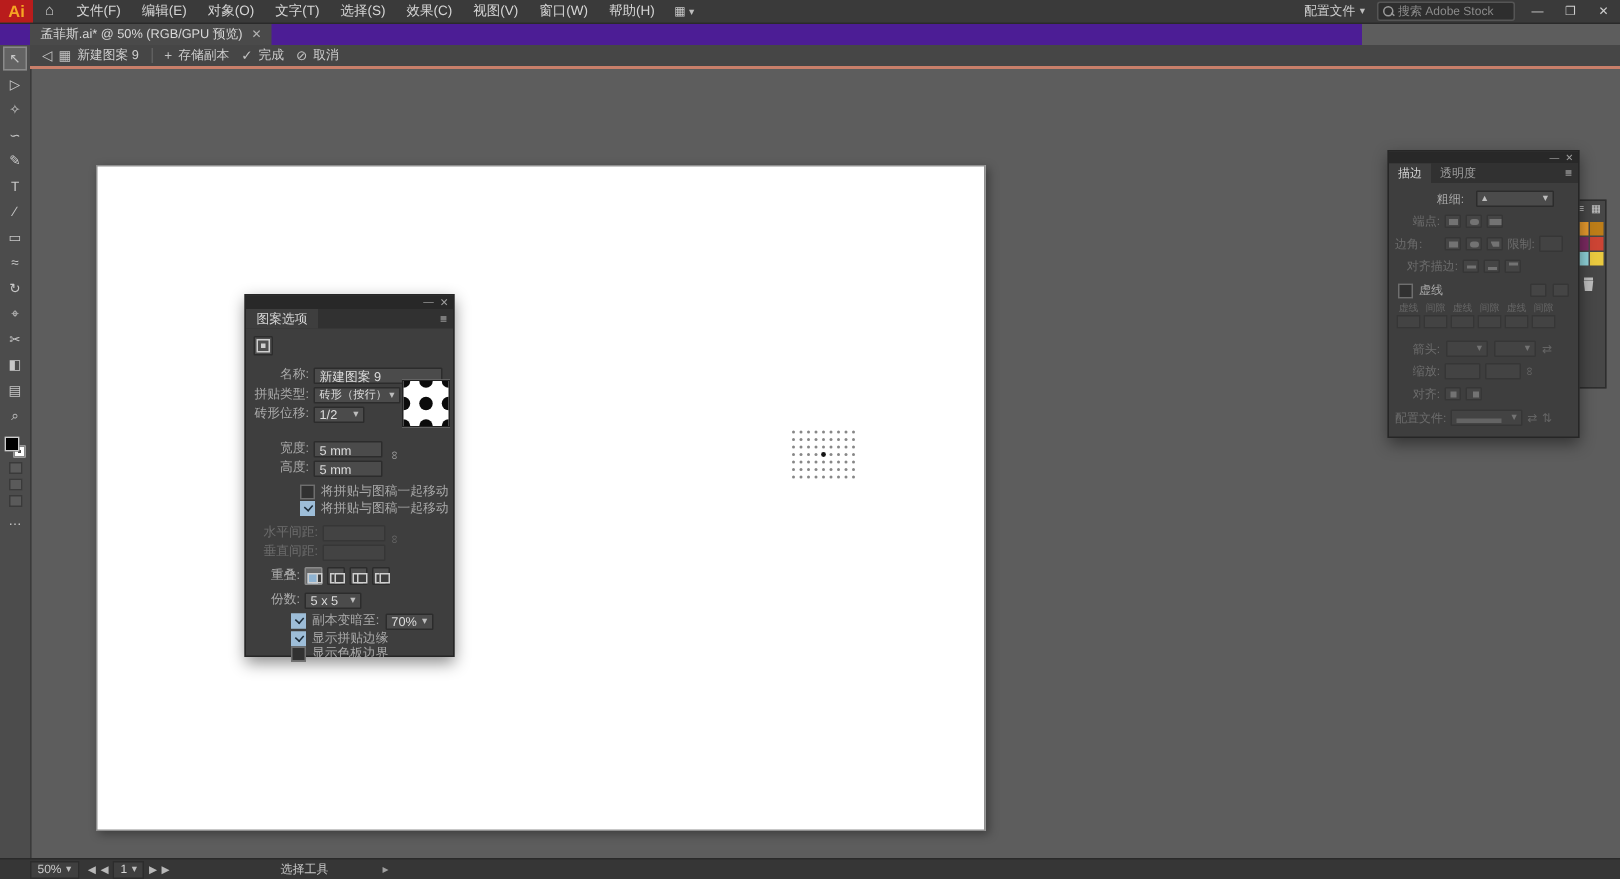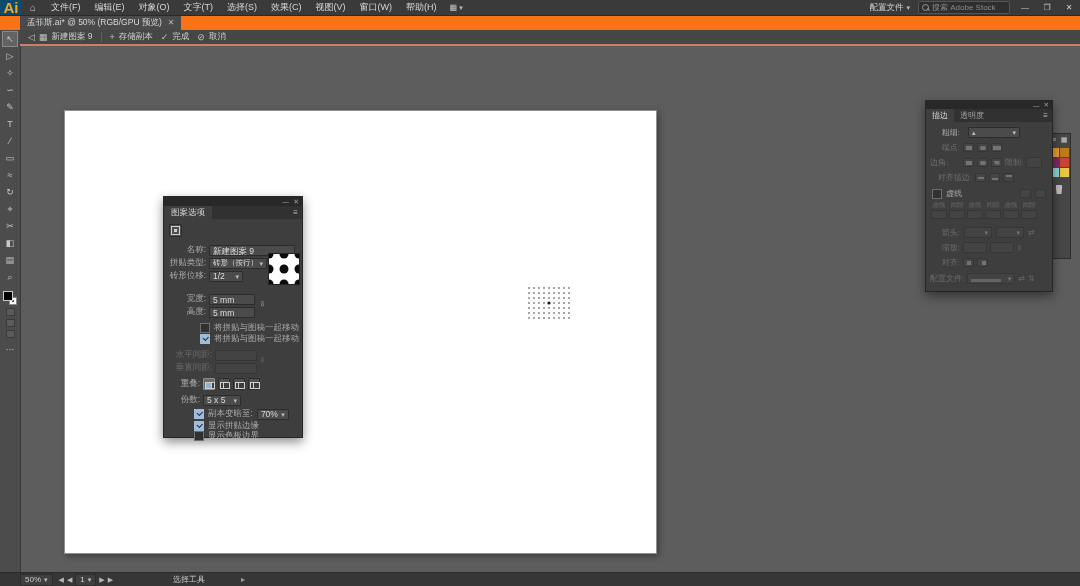--- a/index.html
+++ b/index.html
@@ -19,37 +19,37 @@
   .cb.on{background:#9dbdd8;border-color:#9dbdd8}
   .cb.on::after{content:"";position:absolute;left:1.5px;top:1px;width:4px;height:2.5px;
       border-left:1.5px solid #1c2c3a;border-bottom:1.5px solid #1c2c3a;transform:rotate(-48deg)}
   .ibtn{background:#4f4f4f;border:1px solid #2c2c2c;border-radius:1px;display:inline-flex;
       align-items:center;justify-content:center;box-sizing:border-box}
   .ibtn.sel{background:#6a6a6a;border-color:#8a8a8a}
 
   
   .menubar{position:absolute;left:0;top:0;width:1080px;height:15px;background:#3a3a3a;
       border-bottom:1px solid #2a2a2a;display:flex;align-items:center;z-index:40}
-  .ai-logo{width:22px;height:15px;background:#0c4a6e;color:#f6a623;font-weight:bold;
-      font-size:15px;display:flex;align-items:center;justify-content:center}
+  .ai-logo{width:22px;height:15px;background:#b91c1c;color:#f6a623;font-weight:bold;
+      font-size:11px;display:flex;align-items:center;justify-content:center}
   .home{width:22px;text-align:center;color:#cfcfcf;font-size:10px}
   .menu-item{padding:0 7px;font-size:9px;color:#d6d6d6;line-height:15px;white-space:nowrap}
   .wsicon{margin-left:6px;color:#c9c9c9;font-size:8px}
   .mb-right{margin-left:auto;display:flex;align-items:center;gap:8px;padding-right:4px}
   .workspace{font-size:8.5px;color:#d0d0d0;display:flex;gap:3px;align-items:center}
   .searchbox{width:84px;height:11px;background:#2e2e2e;border:1px solid #555;border-radius:2px;
       display:flex;align-items:center;gap:3px;padding:0 3px}
   .mag{width:5px;height:5px;border:1px solid #9a9a9a;border-radius:50%;position:relative;flex:0 0 auto}
   .mag::after{content:"";position:absolute;left:4px;top:4px;width:3px;height:1px;background:#9a9a9a;
       transform:rotate(45deg)}
   .search-ph{color:#8b8b8b;font-size:8px;white-space:nowrap;overflow:hidden}
   .winbtn{width:14px;text-align:center;color:#cfcfcf;font-size:8px}
 
   
-  .tabbar{position:absolute;left:0;top:15px;width:1080px;height:15px;background:#f97316;z-index:39}
+  .tabbar{position:absolute;left:0;top:15px;width:908px;height:15px;background:#4c1d95;z-index:39}
   .doctab{position:absolute;left:20px;top:0;height:15px;background:#4a4a4a;display:flex;
       align-items:center;gap:6px;padding:0 7px;font-size:8.5px;color:#d8d8d8;white-space:nowrap}
   .doctab .x{color:#b5b5b5;font-size:8px}
 
   
   .patbar{position:absolute;left:20px;top:30px;width:1060px;height:16px;background:#464646;
       border-bottom:2px solid #c97f6a;display:flex;align-items:center;gap:8px;padding-left:8px;
       box-sizing:border-box;z-index:38;font-size:8.5px;color:#cfcfcf}
   .patbar .seg{display:flex;align-items:center;gap:4px;white-space:nowrap}
   .patbar .ic{color:#c2c2c2;font-size:9px}
@@ -127,21 +127,21 @@
 
   
   .statusbar{position:absolute;left:0;top:572px;width:1080px;height:14px;background:#363636;
       border-top:1px solid #2a2a2a;display:flex;align-items:center;gap:6px;padding-left:20px;
       box-sizing:border-box;font-size:8px;color:#c9c9c9;z-index:40}
   .zoombox{display:flex;align-items:center;gap:3px;background:#3f3f3f;border:1px solid #2c2c2c;
       height:10px;padding:0 4px}
   .navgrp{display:flex;align-items:center;gap:3px;color:#b8b8b8;font-size:7px}
   .abfield{background:#3f3f3f;border:1px solid #2c2c2c;height:10px;line-height:10px;padding:0 4px;
       display:flex;gap:3px;align-items:center;color:#d6d6d6;font-size:8px}
-  .tooltxt{margin-left:54px;color:#c9c9c9}
+  .tooltxt{margin-left:68px;color:#c9c9c9}
 </style>
 </head>
 <body>
 
 <div class="menubar">
   <div class="ai-logo">Ai</div>
   <div class="home">⌂</div>
   <div class="menu-item">文件(F)</div>
   <div class="menu-item">编辑(E)</div>
   <div class="menu-item">对象(O)</div>
@@ -420,21 +420,21 @@
   <div class="sp-head">
     <span>—</span>
     <span>✕</span>
   </div>
   <div class="sp-tabs">
     <span class="sp-tab active">描边</span>
     <span class="sp-tab inactive">透明度</span>
     <span class="dlg-menu">≡</span>
   </div>
 
-  <div class="row abs" style="left:4px;top:26px;gap:8px">
+  <div class="row abs" style="left:20px;top:26px;gap:8px">
     <span class="lbl" style="width:30px;text-align:right">粗细:</span>
     <span class="fld dd" style="width:52px">
       <span class="chev">▴</span>
       <span></span>
       <span class="chev">▾</span>
     </span>
   </div>
 
   <div class="row abs dim" style="left:4px;top:41px;gap:3px">
     <span class="lbl" style="width:30px;text-align:right">端点:</span>

